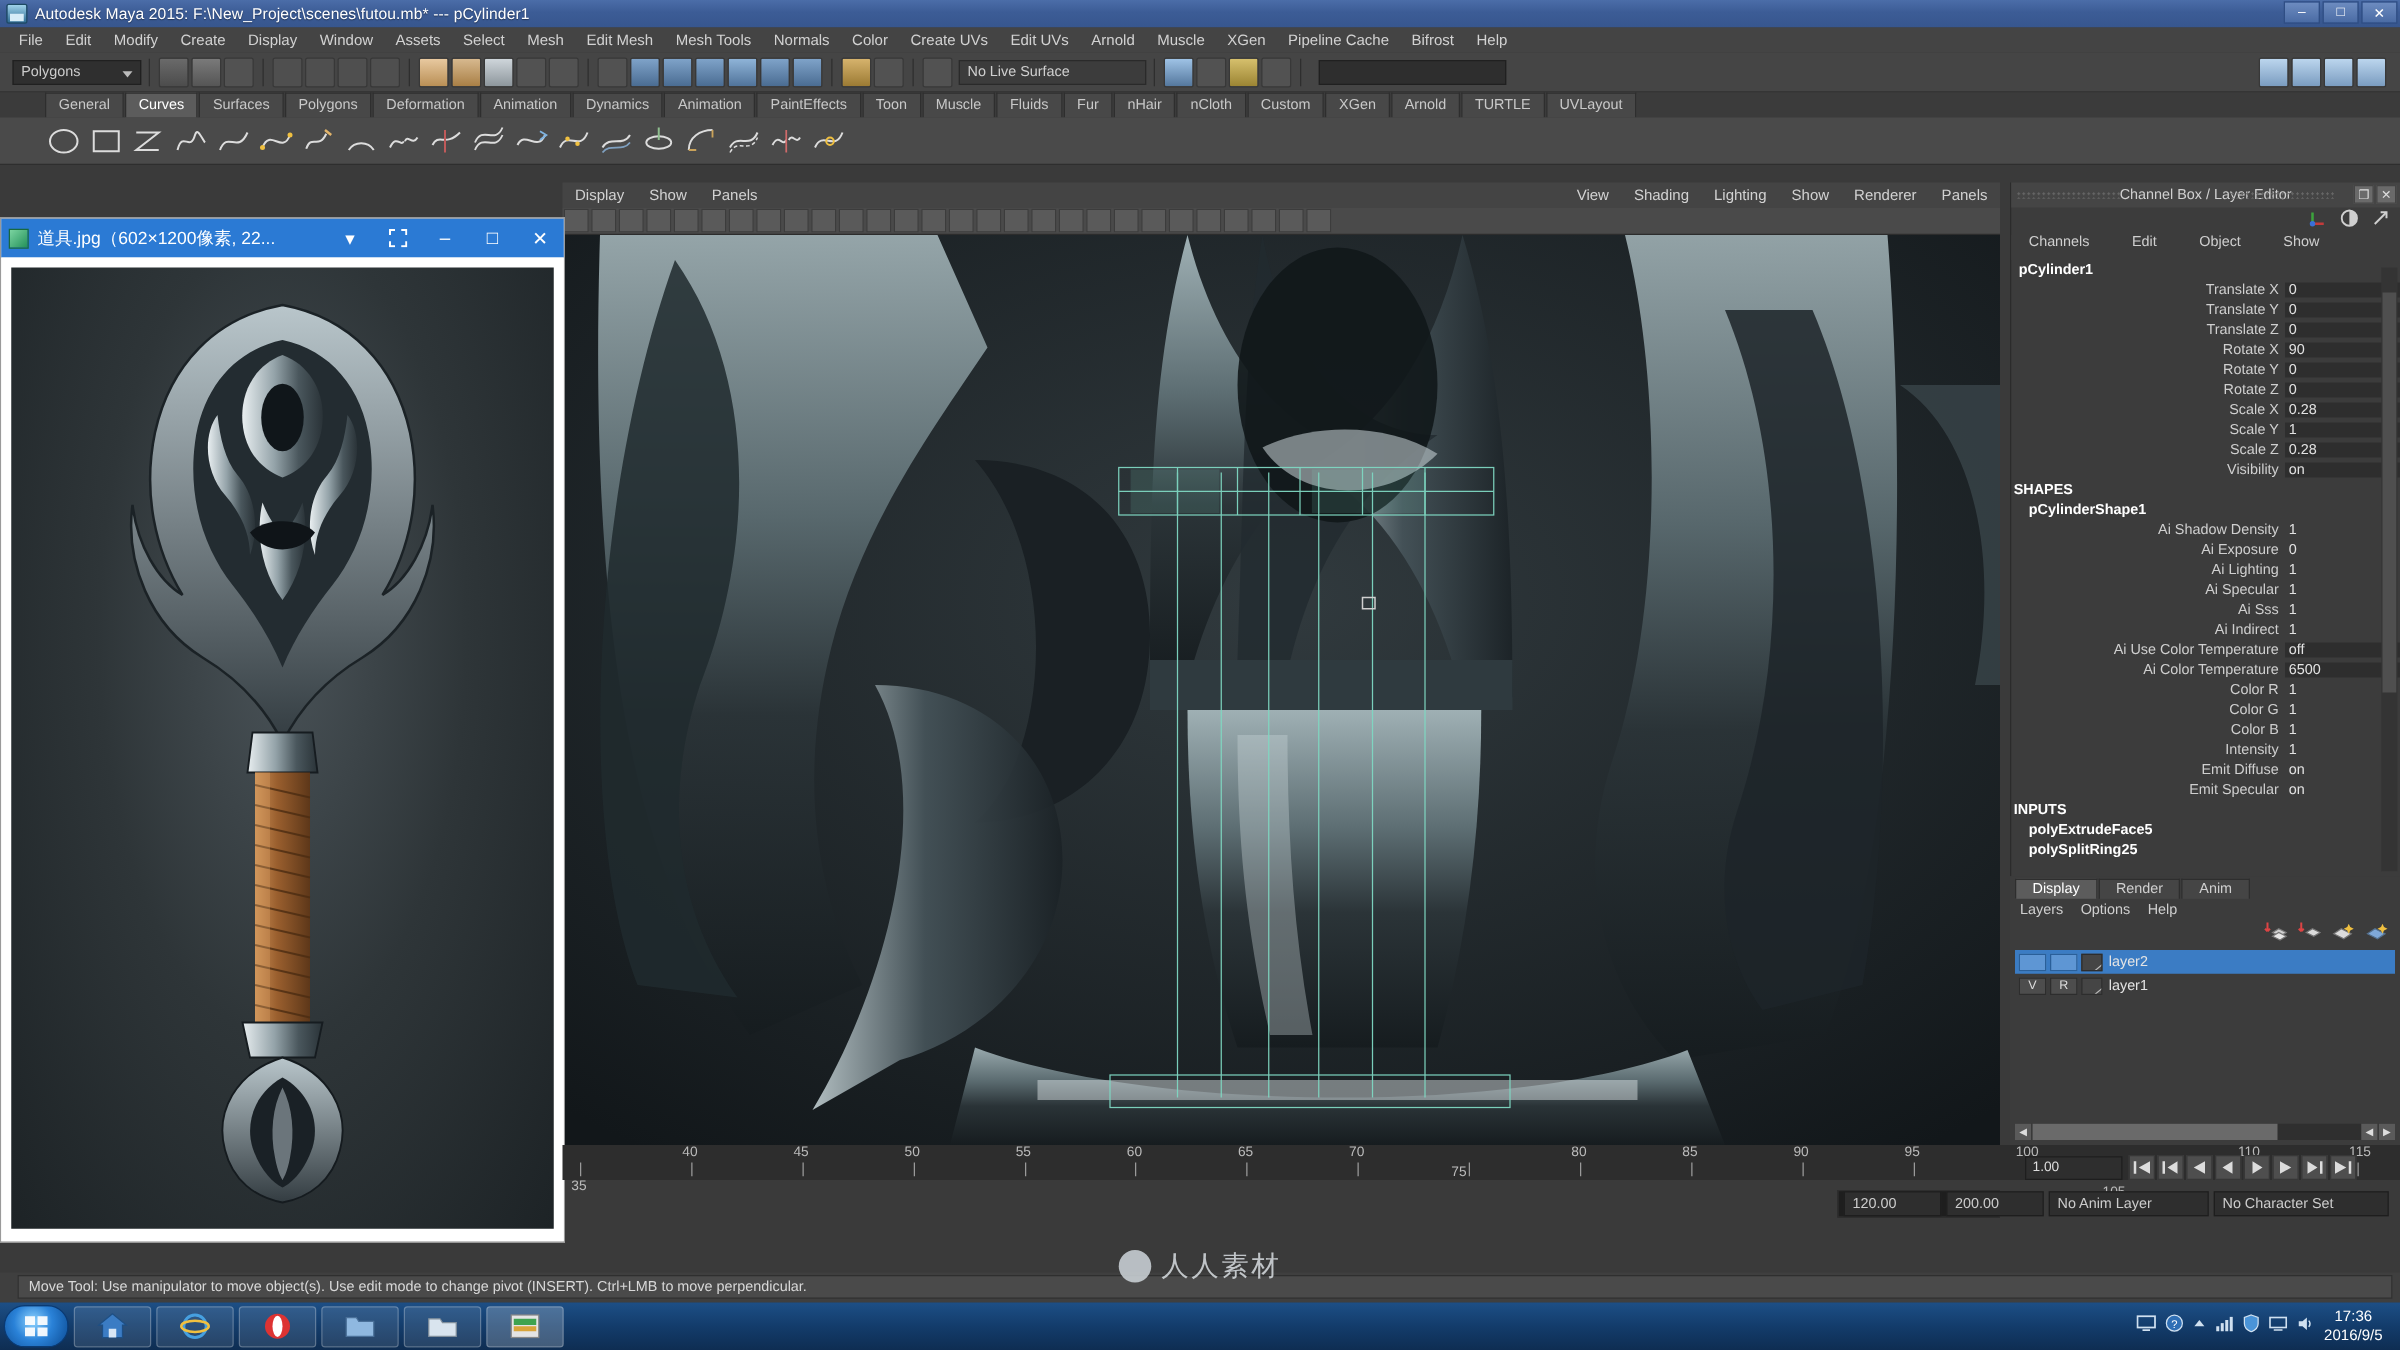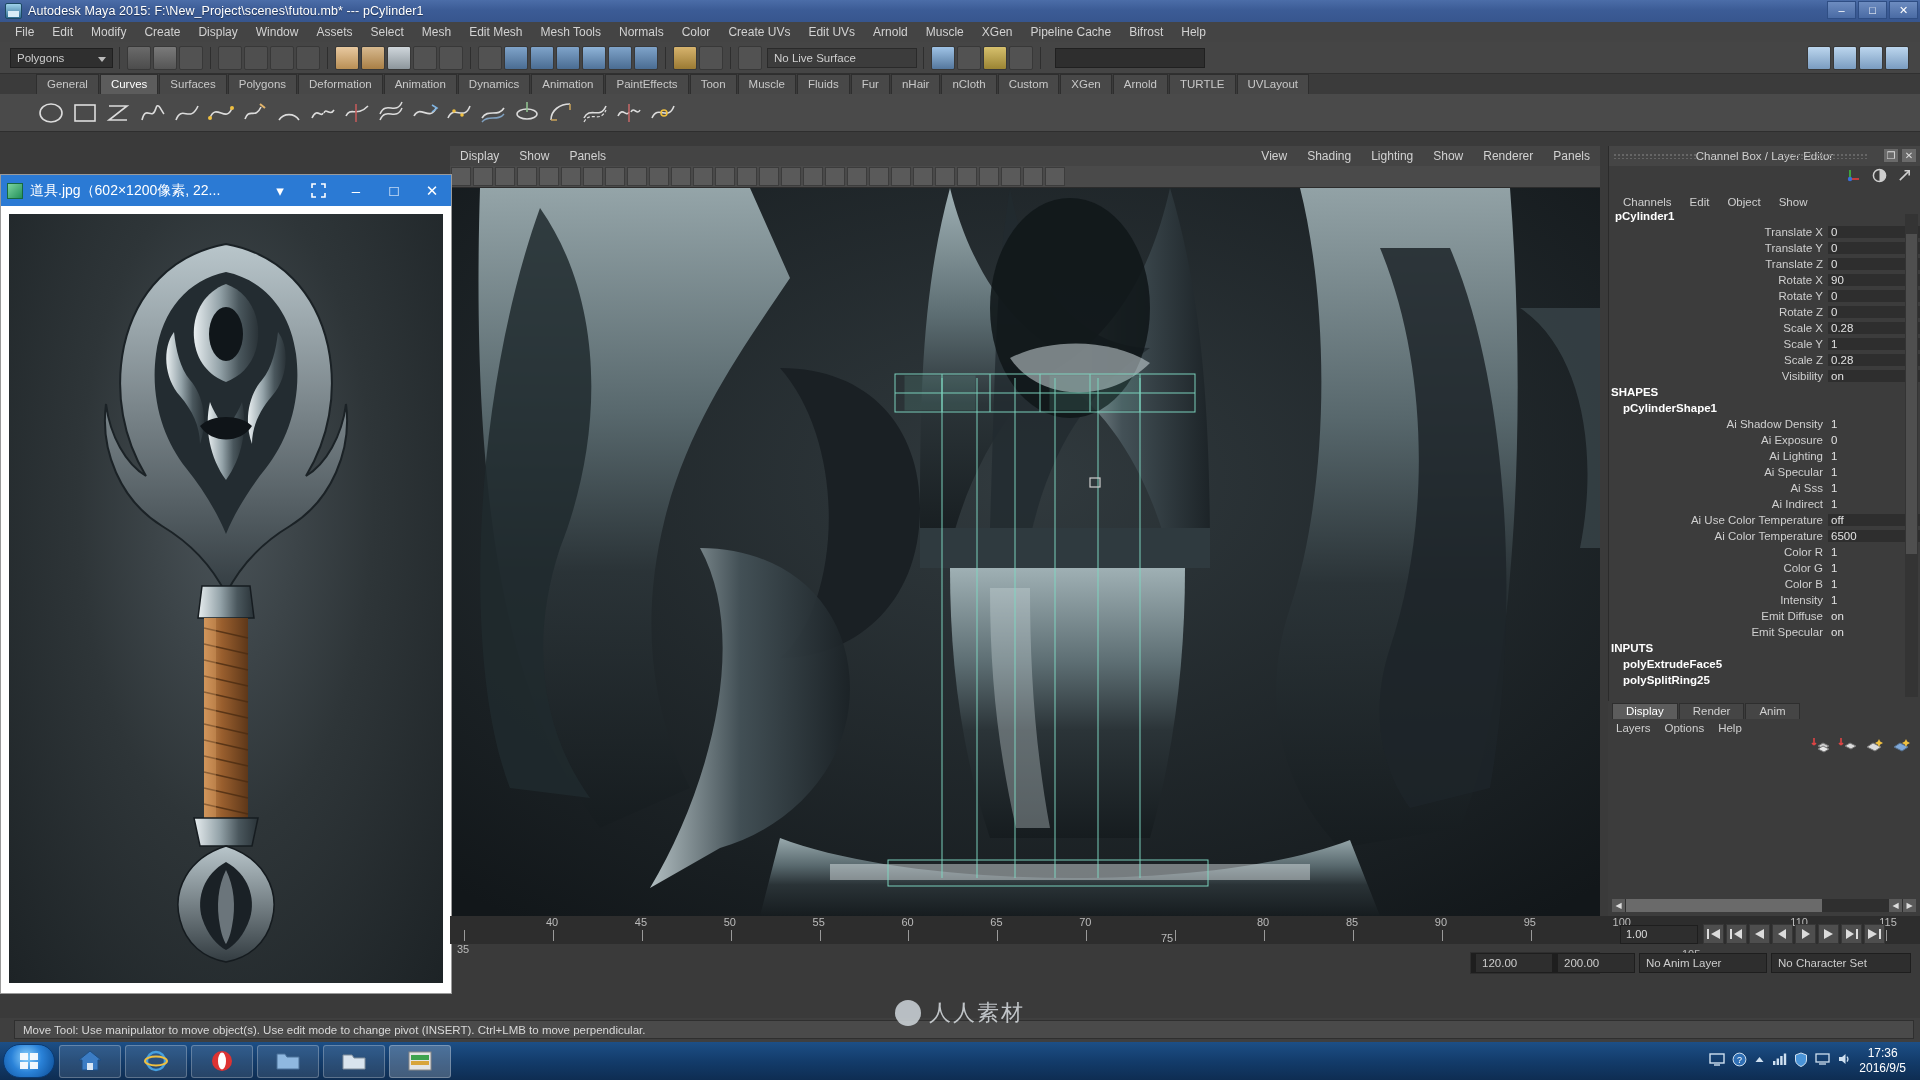--- a/index.html
+++ b/index.html
@@ -79,21 +79,21 @@
   .cbox { position:absolute; left:1608px; top:146px; width:312px; height:555px; background:#3c3c3c;
     border-left:1px solid #2b2b2b; }
   .cbox-head { height:20px; background:#454545; display:flex; align-items:center; justify-content:center;
     color:#d0d0d0; font-size:11.5px; position:relative; }
   .cbox-head .dots { position:absolute; left:4px; top:7px; width:84px; height:6px;
     background-image:radial-gradient(#666 1px, transparent 1px); background-size:4px 4px; }
   .cbox-head .dots.r { left:auto; right:52px; }
   .cbox-head .hbtn { position:absolute; top:2px; width:16px; height:15px; background:#6a6a6a;
     border:1px solid #444; color:#ddd; font-size:10px; display:flex; align-items:center; justify-content:center; }
   .cbox-icons { height:22px; display:flex; justify-content:flex-end; align-items:center; padding-right:8px; gap:10px; }
-  .cbox-menu { height:20px; background:#3c3c3c; display:flex; align-items:flex-end; padding-left:14px; }
+  .cbox-menu { height:20px; background:#3c3c3c; display:flex; align-items:flex-start; padding-left:14px;gap:16px; }
   .cbox-menu span { color:#cfcfcf; font-size:11.5px; padding-right:18px; }
   .cb-list { position:absolute; left:0; top:62px; right:0; bottom:0; overflow:hidden; }
   .cb-node { color:#fff; font-size:11.5px; font-weight:bold; padding:2px 0 2px 6px; }
   .cb-node.sub { padding-left:14px; }
   .cb-section { color:#fff; font-size:11.5px; font-weight:bold; padding:2px 0 2px 2px; }
   .cb-row { display:flex; height:16px; align-items:center; font-size:11.5px; }
   .cb-row .lbl { flex:1; text-align:right; color:#cfcfcf; padding-right:5px; }
   .cb-row .val { width:92px; color:#e2e2e2; padding-left:3px; }
   .cb-row.hl .val { background:#2e2e2e; }
   .cb-scroll { position:absolute; right:2px; top:68px; width:13px; bottom:4px; background:#343434; }
@@ -709,20 +709,34 @@
           <path d="M15 2l1.2 2.6L19 6l-2.8 1.4L15 10l-1.2-2.6L11 6l2.8-1.4z" fill="#f0c040"></path>
         </svg>
     </span>
     <span>
       <svg width="20" height="16" viewBox="0 0 20 16">
           <path d="M3 10l6-4 8 4-6 4z" fill="#7fa8d8" stroke="#55718f"></path>
           <path d="M15 2l1.2 2.6L19 6l-2.8 1.4L15 10l-1.2-2.6L11 6l2.8-1.4z" fill="#f0c040"></path>
         </svg>
     </span>
   </div>
+  <div class="le-list" id="lelist">
+      <div class="le-row sel">
+        <div class="le-box"></div>
+        <div class="le-box"></div>
+        <div class="le-sw"></div>
+        <div>layer2</div>
+      </div>
+      <div class="le-row">
+        <div class="le-box">V</div>
+        <div class="le-box">R</div>
+        <div class="le-sw"></div>
+        <div>layer1</div>
+      </div>
+    </div>
   <div class="le-hscroll">
     <div class="a" style="left:0;">◀</div>
     <div class="th"></div>
     <div class="a" style="right:14px;">◀</div>
     <div class="a" style="right:0;">▶</div>
   </div>
 </div>
 
 <div class="timeline">
   <div class="tl-inner" id="tlinner">

